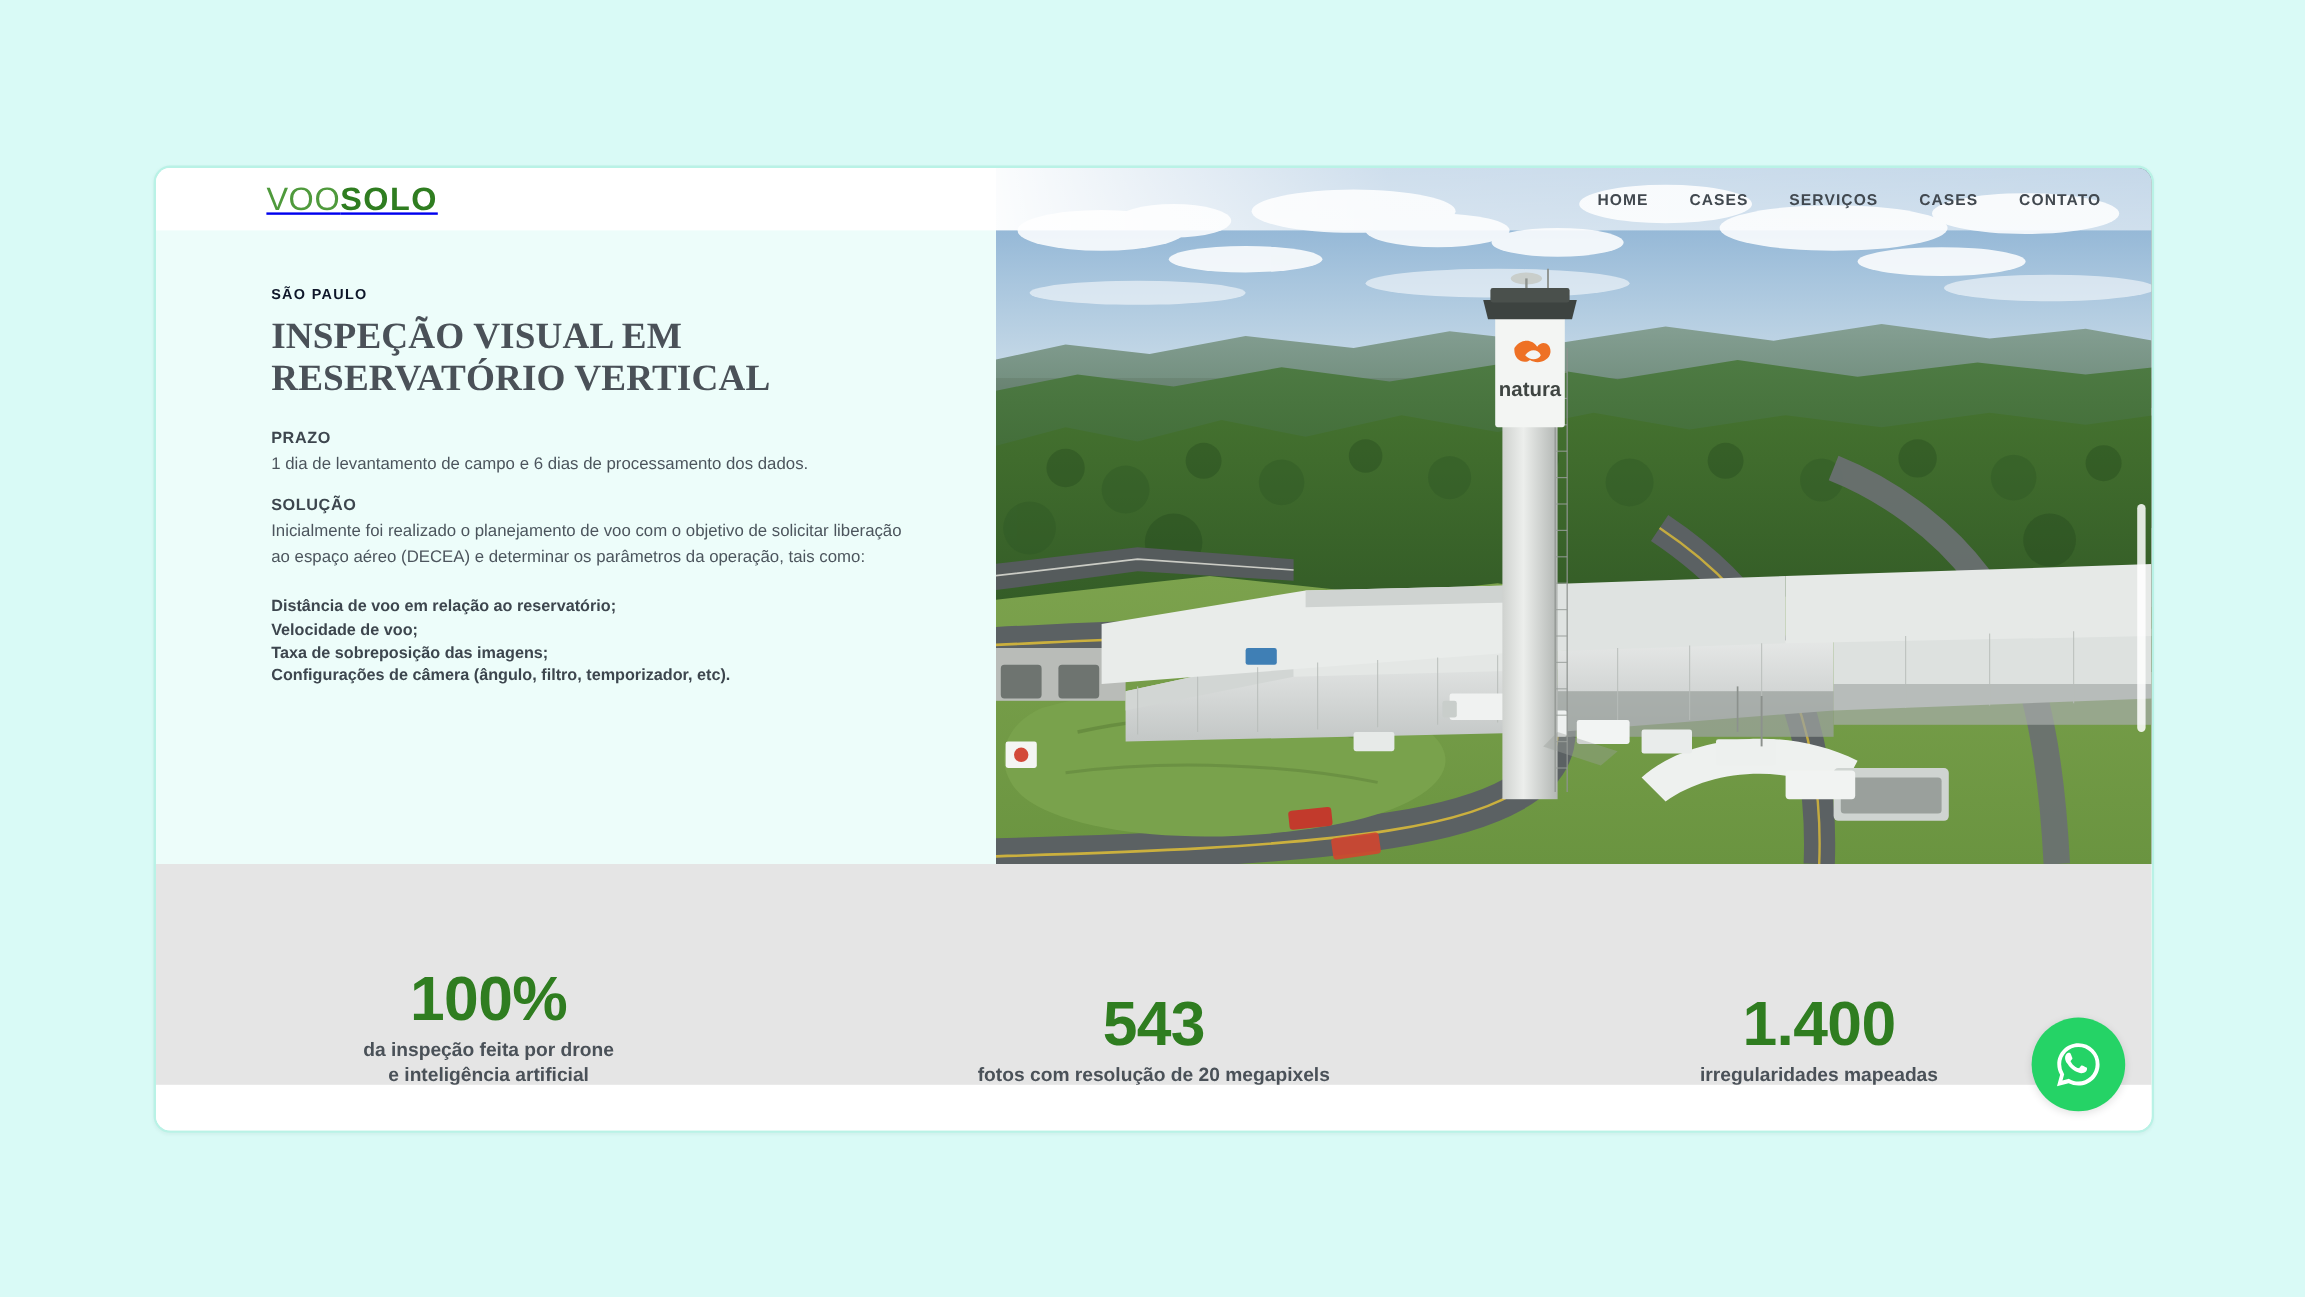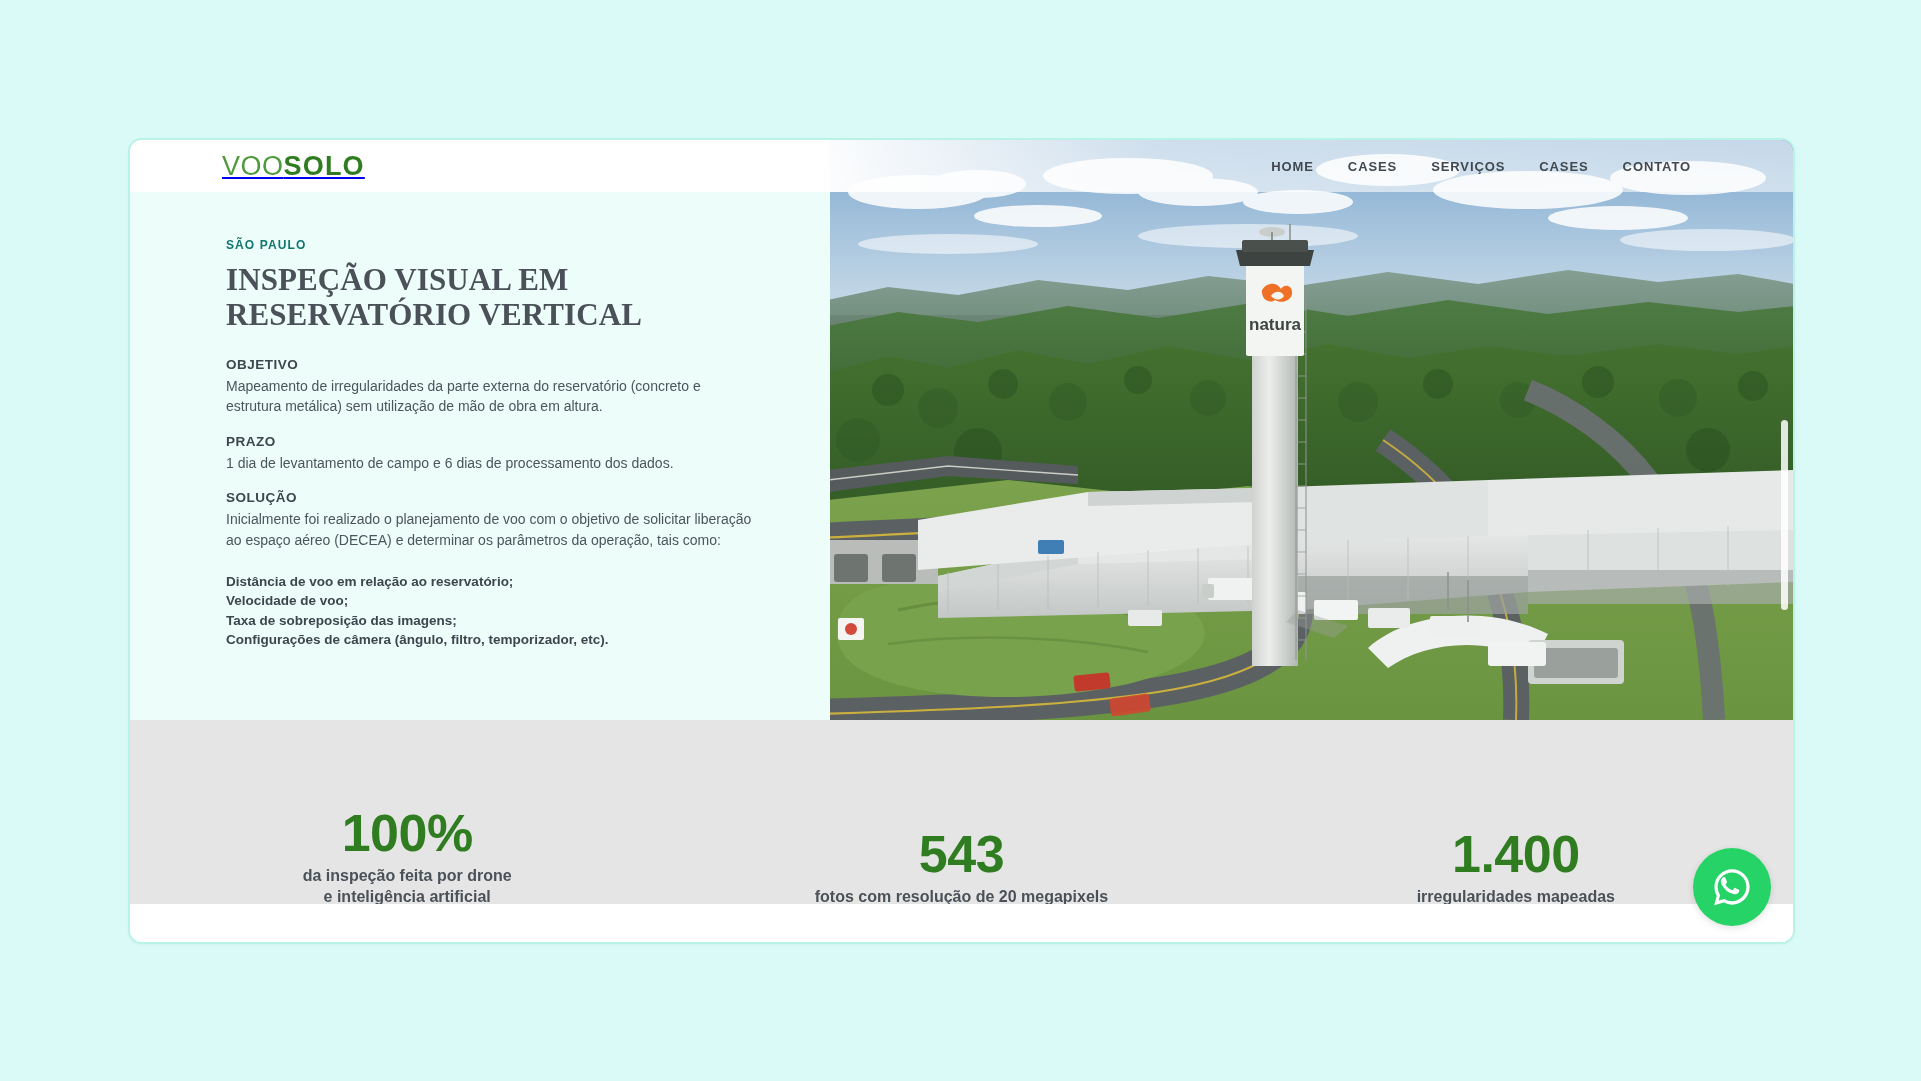--- a/index.html
+++ b/index.html
@@ -97,21 +97,21 @@
   .logo .logo-solo {
     font-weight: 800;
     color: #2f7d20;
     letter-spacing: 1.2px;
   }
 
   .main-nav {
     position: relative;
     z-index: 2;
     margin-left: auto;
-    margin-right: 102px;
+    margin-right: 42px;
     display: flex;
     gap: 34px;
   }
   .nav-link {
     font-size: 13px;
     font-weight: 700;
     letter-spacing: 0.9px;
     color: #41484f;
     text-decoration: none;
     white-space: nowrap;
@@ -123,21 +123,21 @@
     position: absolute;
     left: 96px;
     top: 98px;
     width: 530px;
     z-index: 3;
   }
   .eyebrow {
     font-size: 12px;
     font-weight: 800;
     letter-spacing: 1.1px;
-    color: #0f766e;
+    color: #0f172a;
     margin-bottom: 10px;
   }
   .headline {
     font-size: 31px;
     font-weight: 800;
     line-height: 1.13;
     letter-spacing: 0.1px;
     color: #4a5158;
     margin-bottom: 25px;
     text-transform: uppercase;
@@ -469,24 +469,20 @@
     </header>
 
     <div class="copy">
       <div class="eyebrow">SÃO PAULO</div>
 
       <h1 class="headline">
         <span>INSPEÇÃO VISUAL EM</span><br>
         <span>RESERVATÓRIO VERTICAL</span>
       </h1>
 
-      <div class="block">
-        <div class="block-title">OBJETIVO</div>
-        <p class="block-body">Mapeamento de irregularidades da parte externa do reservatório (concreto e estrutura metálica) sem utilização de mão de obra em altura.</p>
-      </div>
 
       <div class="block">
         <div class="block-title">PRAZO</div>
         <p class="block-body">1 dia de levantamento de campo e 6 dias de processamento dos dados.</p>
       </div>
 
       <div class="block">
         <div class="block-title">SOLUÇÃO</div>
         <p class="block-body">Inicialmente foi realizado o planejamento de voo com o objetivo de solicitar liberação ao espaço aéreo (DECEA) e determinar os parâmetros da operação, tais como:</p>
       </div>

